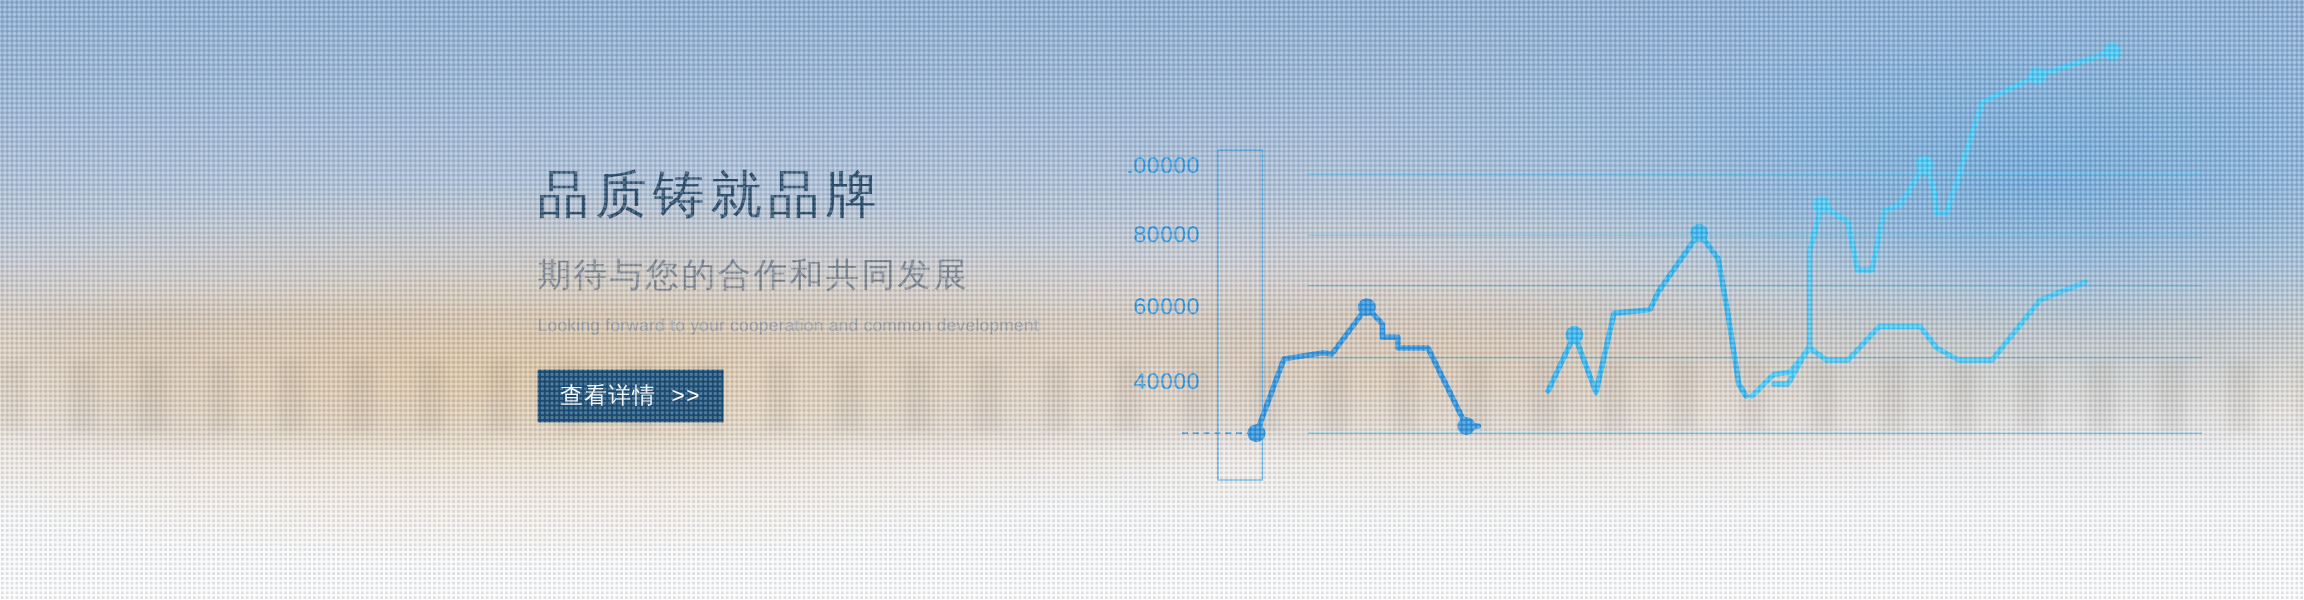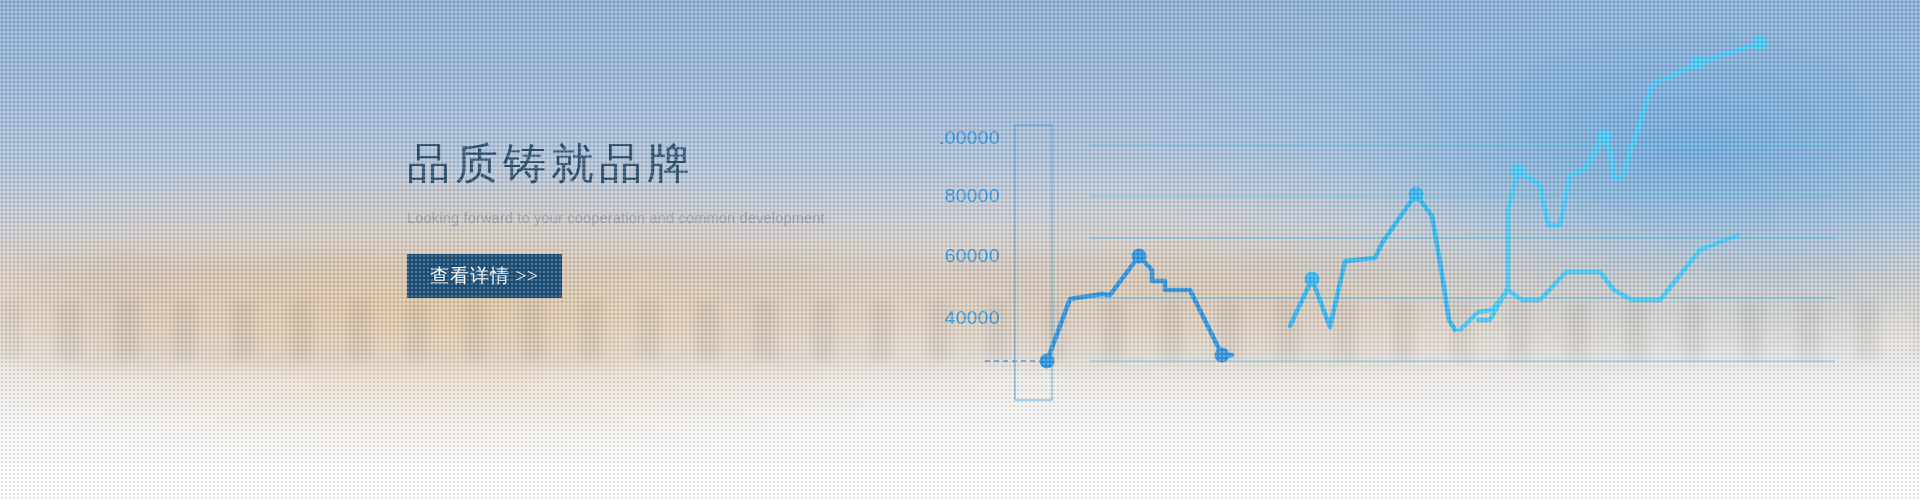--- a/index.html
+++ b/index.html
@@ -54,57 +54,58 @@
     background-size:4px 4px;background-position:0 0;
     mix-blend-mode:multiply;opacity:.55;
   }
   .dots-light{
     position:absolute;inset:0;pointer-events:none;
     background-image:radial-gradient(rgba(255,255,255,.55) 40%, rgba(255,255,255,0) 41%);
     background-size:4px 4px;background-position:2px 2px;
     opacity:.45;
   }
   
-  .copy{position:absolute;left:407px;top:140px;width:560px;}
+  .copy{position:absolute;left:448px;top:140px;width:560px;}
   .title{
     font-size:43px;line-height:1.08;letter-spacing:5px;
     color:#2c4f6e;font-weight:400;margin:0 0 24px 0;white-space:nowrap;
   }
   .subtitle{
     font-size:28px;letter-spacing:2px;color:#7c8794;
     font-weight:300;margin:0 0 6px 0;white-space:nowrap;
   }
   .subtitle-en{
     font-size:14.5px;letter-spacing:.2px;color:#9aa2ab;
     font-weight:400;margin:16px 0 28px 0;white-space:nowrap;
   }
   .cta{
     display:inline-flex;align-items:center;justify-content:center;
     width:155px;height:44px;background:#1d5078;color:#ffffff;
     font-size:19px;letter-spacing:1px;border:0;cursor:pointer;
-    font-family:Liberation Serif, serif;
+    font-family:Liberation Mono, monospace;
   }
   
   .chart{position:absolute;left:940px;top:0;width:980px;height:424px;}
   .chart svg{display:block;width:980px;height:500px;}
   .ytick{
     fill:#2f97e0;font-size:19px;font-family:"Liberation Sans","DejaVu Sans",sans-serif;
     text-anchor:end;letter-spacing:.5px;
   }
 </style>
 </head>
 <body>
 
 <div class="banner">
 
   <div class="skyline"></div>
   <div class="skyline2"></div>
 
   <div class="copy">
     <h1 class="title">品质铸就品牌</h1>
+    <p class="subtitle">期待与您的合作和共同发展</p>
     <p class="subtitle-en">Looking forward to your cooperation and common development</p>
     <button class="cta">查看详情 &gt;&gt;</button>
   </div>
 
   <div class="chart">
     <svg viewBox="0 0 980 500">
       <g id="chart-root">
           <line x1="150" y1="145" x2="895" y2="145" stroke="#56c3ec" stroke-width="1.2" opacity="0.85"></line>
           <line x1="150" y1="196" x2="895" y2="196" stroke="#56c3ec" stroke-width="1.2" opacity="0.85"></line>
           <line x1="150" y1="238" x2="895" y2="238" stroke="#56c3ec" stroke-width="1.2" opacity="0.85"></line>

